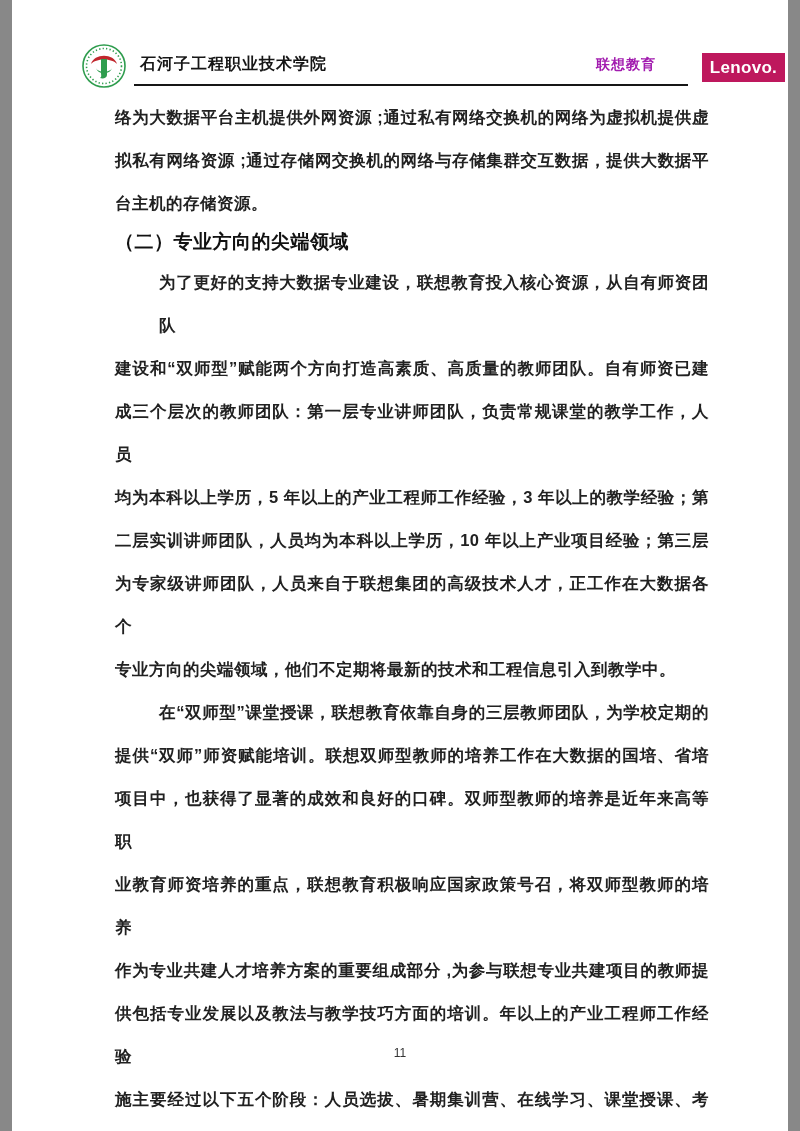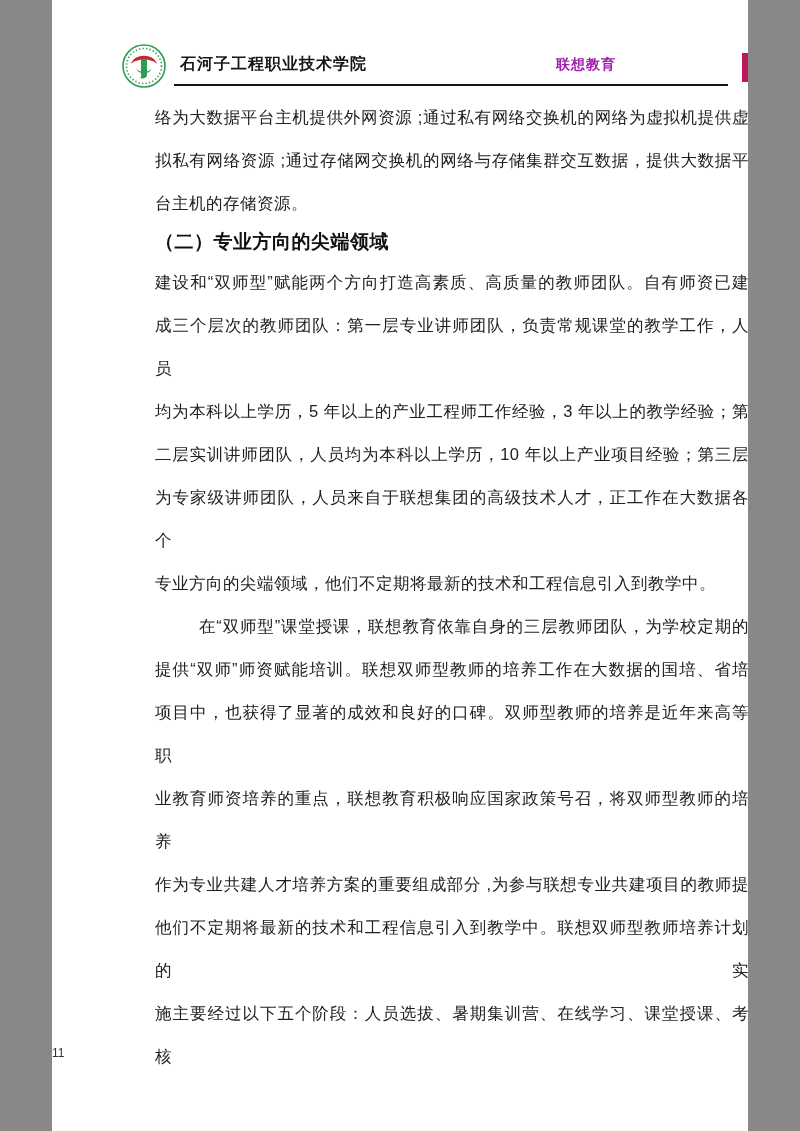--- a/index.html
+++ b/index.html
@@ -1,18 +1,18 @@
 <!DOCTYPE html>
 <html lang="zh"><head>
 <meta charset="utf-8">
 <style>
   html, body { margin: 0; padding: 0; background: #888; }
   .page {
     position: relative;
-    width: 696px;
+    width: 776px;
     height: 1131px;
     margin: 0 auto;
     background: #ffffff;
     font-family: "Liberation Sans", "DejaVu Sans", sans-serif;
     color: #212121;
     overflow: hidden;
   }
 
   
   .header { position: absolute; top: 0; left: 0; width: 100%; height: 96px; }
@@ -41,32 +41,33 @@
   .content { position: absolute; top: 96px; left: 103px; width: 594px; }
   .para { margin: 0; }
   .line {
     font-size: 16.5px;
     line-height: 43px;
     letter-spacing: 0.5px;
     text-align: justify;
     text-align-last: justify;
     text-justify: inter-character;
     color: #212121;
+    font-weight: bold;
   }
   .line.last { text-align-last: left; }
   .line.indent { padding-left: 44px; }
   .heading {
     font-size: 19px; font-weight: bold; color: #111111;
     line-height: 26px; margin: 4px 0 6px 0; letter-spacing: 0.5px;
   }
 
   
   .page-number {
     position: absolute; top: 1046px; left: 0; width: 100%;
-    font-size: 12px; color: #333333;
+    text-align: center; font-size: 12px; color: #333333;
   }
 </style>
 </head>
 <body>
 
 <div class="page">
 
   <div class="header">
     <div class="logo">
       <svg width="44" height="44" viewBox="0 0 44 44">
@@ -84,33 +85,34 @@
   </div>
 
   <div class="content">
       <div class="para">
         <div class="line">络为大数据平台主机提供外网资源 ;通过私有网络交换机的网络为虚拟机提供虚</div>
         <div class="line">拟私有网络资源 ;通过存储网交换机的网络与存储集群交互数据，提供大数据平</div>
         <div class="line last">台主机的存储资源。</div>
       </div>
       <div class="heading">（二）专业方向的尖端领域</div>
       <div class="para">
+        <div class="line indent">为了更好的支持大数据专业建设，联想教育投入核心资源，从自有师资团队</div>
         <div class="line">建设和“双师型”赋能两个方向打造高素质、高质量的教师团队。自有师资已建</div>
         <div class="line">成三个层次的教师团队：第一层专业讲师团队，负责常规课堂的教学工作，人员</div>
         <div class="line">均为本科以上学历，5 年以上的产业工程师工作经验，3 年以上的教学经验；第</div>
         <div class="line">二层实训讲师团队，人员均为本科以上学历，10 年以上产业项目经验；第三层</div>
         <div class="line">为专家级讲师团队，人员来自于联想集团的高级技术人才，正工作在大数据各个</div>
         <div class="line last">专业方向的尖端领域，他们不定期将最新的技术和工程信息引入到教学中。</div>
       </div>
       <div class="para">
         <div class="line indent">在“双师型”课堂授课，联想教育依靠自身的三层教师团队，为学校定期的</div>
         <div class="line">提供“双师”师资赋能培训。联想双师型教师的培养工作在大数据的国培、省培</div>
         <div class="line">项目中，也获得了显著的成效和良好的口碑。双师型教师的培养是近年来高等职</div>
         <div class="line">业教育师资培养的重点，联想教育积极响应国家政策号召，将双师型教师的培养</div>
         <div class="line">作为专业共建人才培养方案的重要组成部分 ,为参与联想专业共建项目的教师提</div>
-        <div class="line">他们不定期将最新的技术和工程信息引入到教学中。联想双师型教师培养计划的实</div>
+        <div class="line">供包括专业发展以及教法与教学技巧方面的培训。年以上的产业工程师工作经验</div>
         <div class="line">施主要经过以下五个阶段：人员选拔、暑期集训营、在线学习、课堂授课、考核</div>
       </div>
     </div>
 
   <div class="page-number">11</div>
 
 </div>
 
 </body></html>

